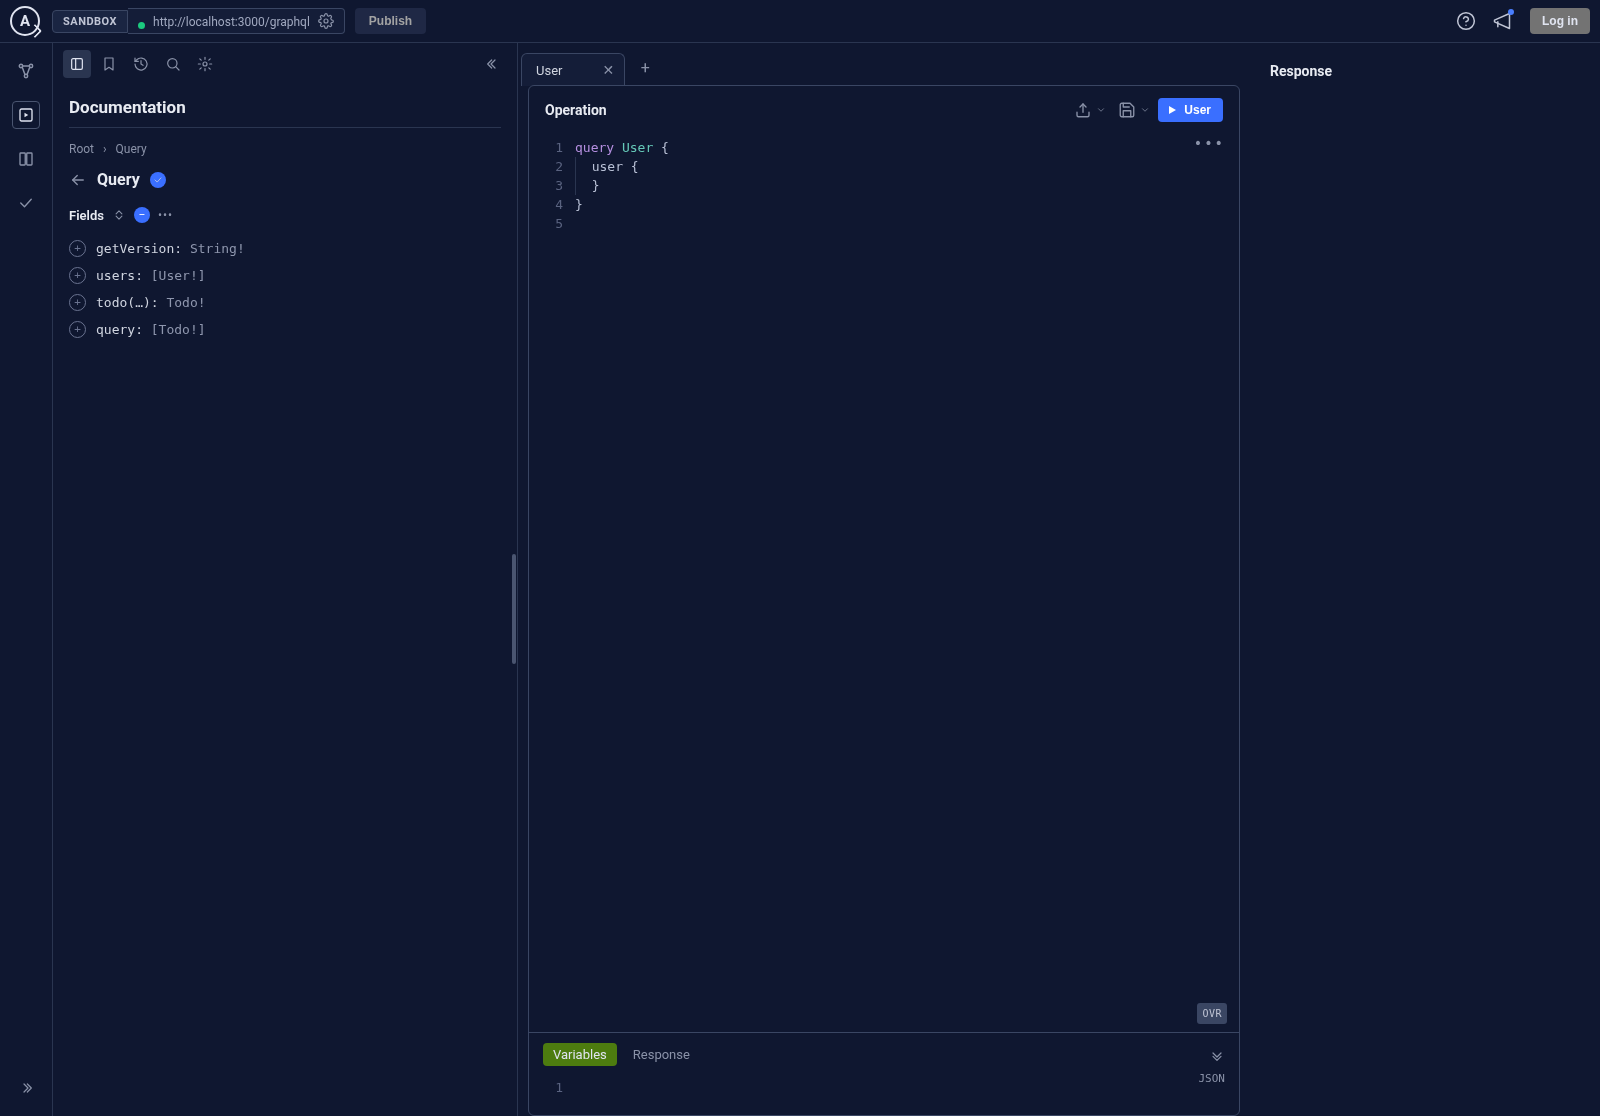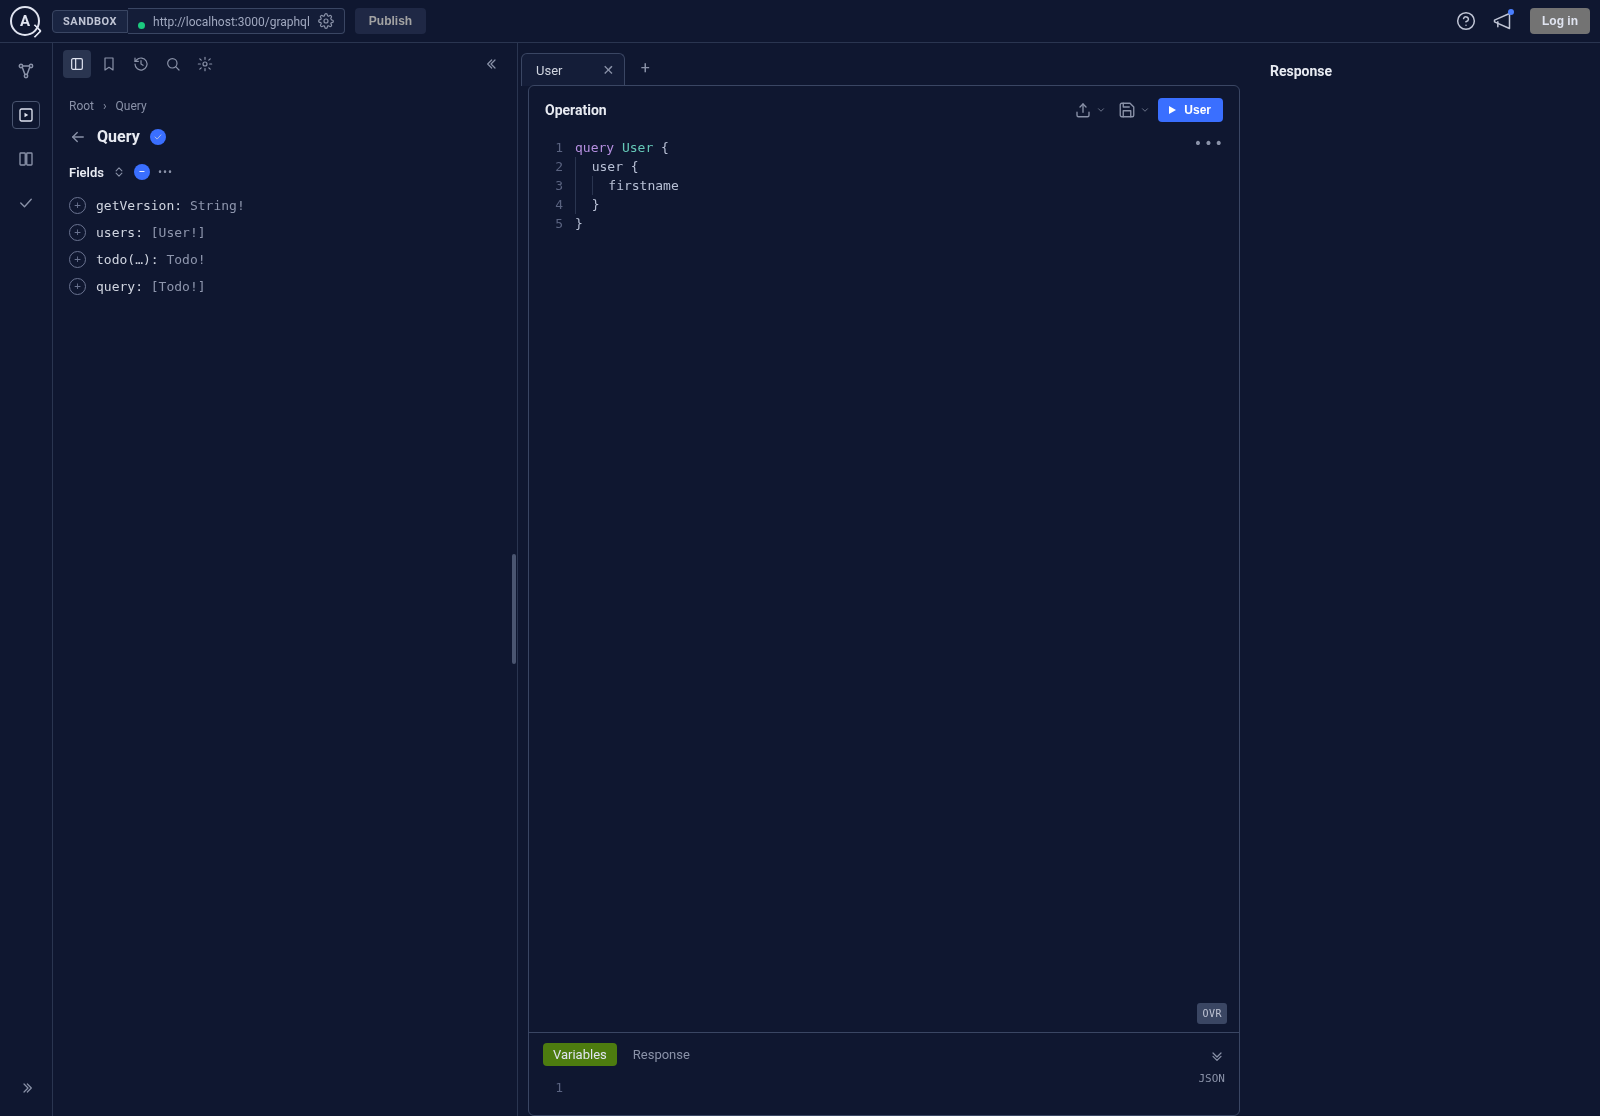--- a/index.html
+++ b/index.html
@@ -495,20 +495,23 @@
         </div>
       <div class="toolbar-spacer"></div>
       <div class="toolbar-btn">
           <svg width="16" height="16" viewBox="0 0 24 24">
             <polyline points="15,6 9,12 15,18"></polyline>
             <polyline points="10,6 4,12 10,18"></polyline>
           </svg>
         </div>
     </div>
 
+    <div style="padding: 0 16px;">
+      <div class="doc-title" style="margin:0;padding-left:0;">Documentation</div>
+    </div>
 
     <div class="breadcrumb">
       <a href="#">Root</a>
       <span class="bc-sep">›</span>
       <a href="#">Query</a>
     </div>
 
     <div class="query-header">
       <svg class="back-arrow" viewBox="0 0 24 24">
           <line x1="19" y1="12" x2="5" y2="12"></line>
@@ -595,21 +598,20 @@
         <div class="gutter">
           <div>1</div>
             <div>2</div>
             <div>3</div>
             <div>4</div>
             <div>5</div>
         </div>
         <div class="code-lines">
           <div><span class="tok-kw">query</span> <span class="tok-name">User</span> <span class="tok-field">{</span></div>
           <div><span class="indent-guide" style="margin-left:0;width:1px;"></span>&nbsp;&nbsp;<span class="tok-field">user {</span></div>
-          <div><span class="indent-guide" style="margin-left:0;width:1px;"></span>&nbsp;&nbsp;<span class="indent-guide" style="width:1px;"></span>&nbsp;&nbsp;<span class="tok-field">firstname</span></div>
           <div><span class="indent-guide" style="margin-left:0;width:1px;"></span>&nbsp;&nbsp;<span class="tok-field">}</span></div>
           <div><span class="tok-field">}</span></div>
         </div>
         <div class="ovr-badge">OVR</div>
       </div>
 
       <div class="vars-panel">
         <div class="vars-tabs">
           <div class="vars-tab active">Variables</div>
           <div class="vars-tab">Response</div>

